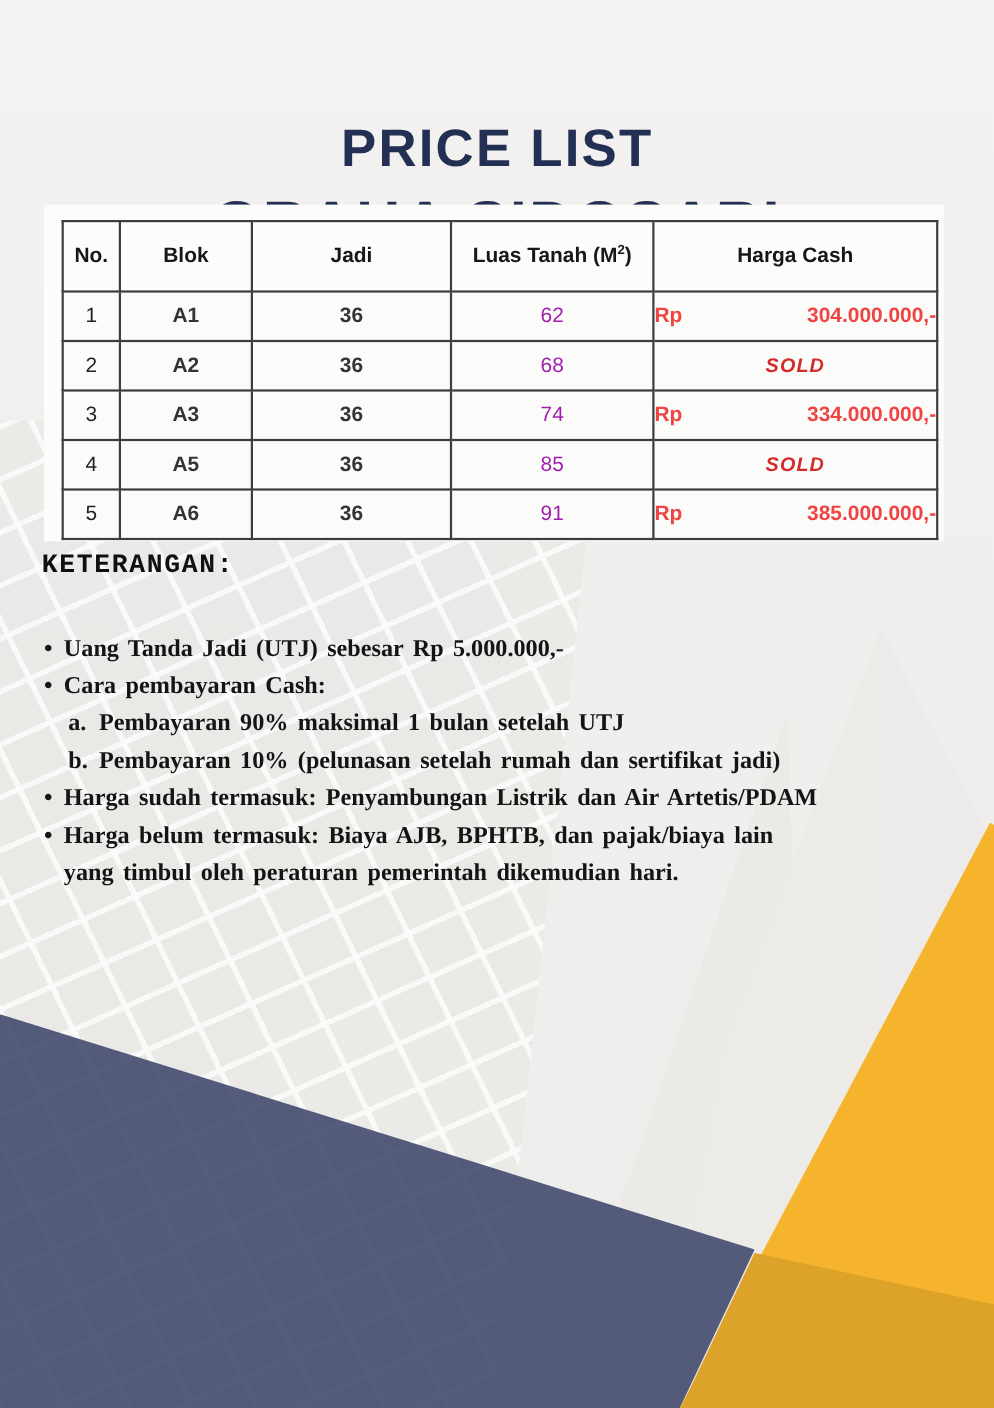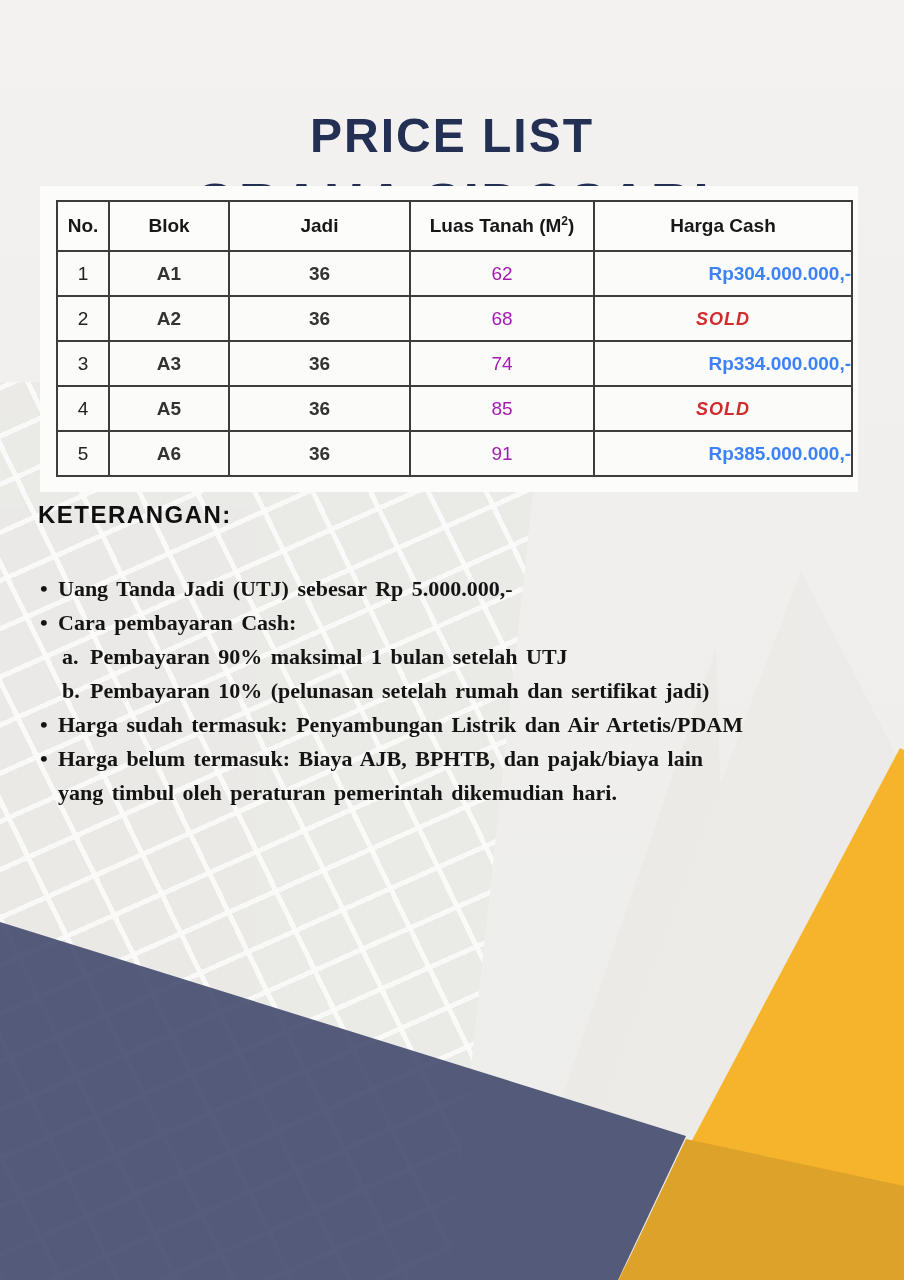--- a/index.html
+++ b/index.html
@@ -73,39 +73,39 @@
   table.price{
     position:absolute;left:56px;top:200px;
     border-collapse:collapse;table-layout:fixed;width:795px;
     font-size:19px;color:#1d1d1d;
   }
   table.price th, table.price td{
     border:2px solid #3d3d3d;
     text-align:center;vertical-align:middle;
     padding:0;overflow:hidden;white-space:nowrap;
   }
-  table.price thead tr{height:50px;}
+  table.price thead tr{height:64px;}
   table.price tbody tr{height:45px;}
   table.price th{font-weight:700;font-size:19px;color:#171717;background:#fcfcfb;}
   table.price td{background:#fbfbfa;}
   td.c-no{font-weight:400;color:#222;}
   td.c-blok,td.c-tipe{font-weight:700;color:#333;}
   td.c-luas{font-weight:400;color:#a21caf;}
-  .price-val{display:flex;justify-content:flex-end;align-items:center;font-weight:700;color:#3b82f6;}
+  .price-val{display:flex;justify-content:space-between;align-items:center;gap:17px;font-weight:700;color:#ef4444;}
   td.c-harga{background:#fdfdfd;}
   .sold{
     font-weight:700;font-style:italic;color:#d32b2b;
     letter-spacing:1px;font-size:18px;margin-top:16px;
   }
   sup.sq{font-size:12px;vertical-align:super;line-height:0;}
 
   
   .notes-heading{
     position:absolute;left:38px;top:501px;
-    font-family:Liberation Sans, sans-serif;
+    font-family:Liberation Mono, monospace;
     font-weight:700;font-size:24px;color:#101010;
     letter-spacing:1.5px;
   }
   .notes{
     position:absolute;left:40px;top:572px;width:840px;
     font-family:"Liberation Serif", serif;
     font-weight:700;font-size:22px;color:#141414;
     word-spacing:3px;
   }
   .note-line{display:flex;align-items:flex-start;height:34px;line-height:34px;}

